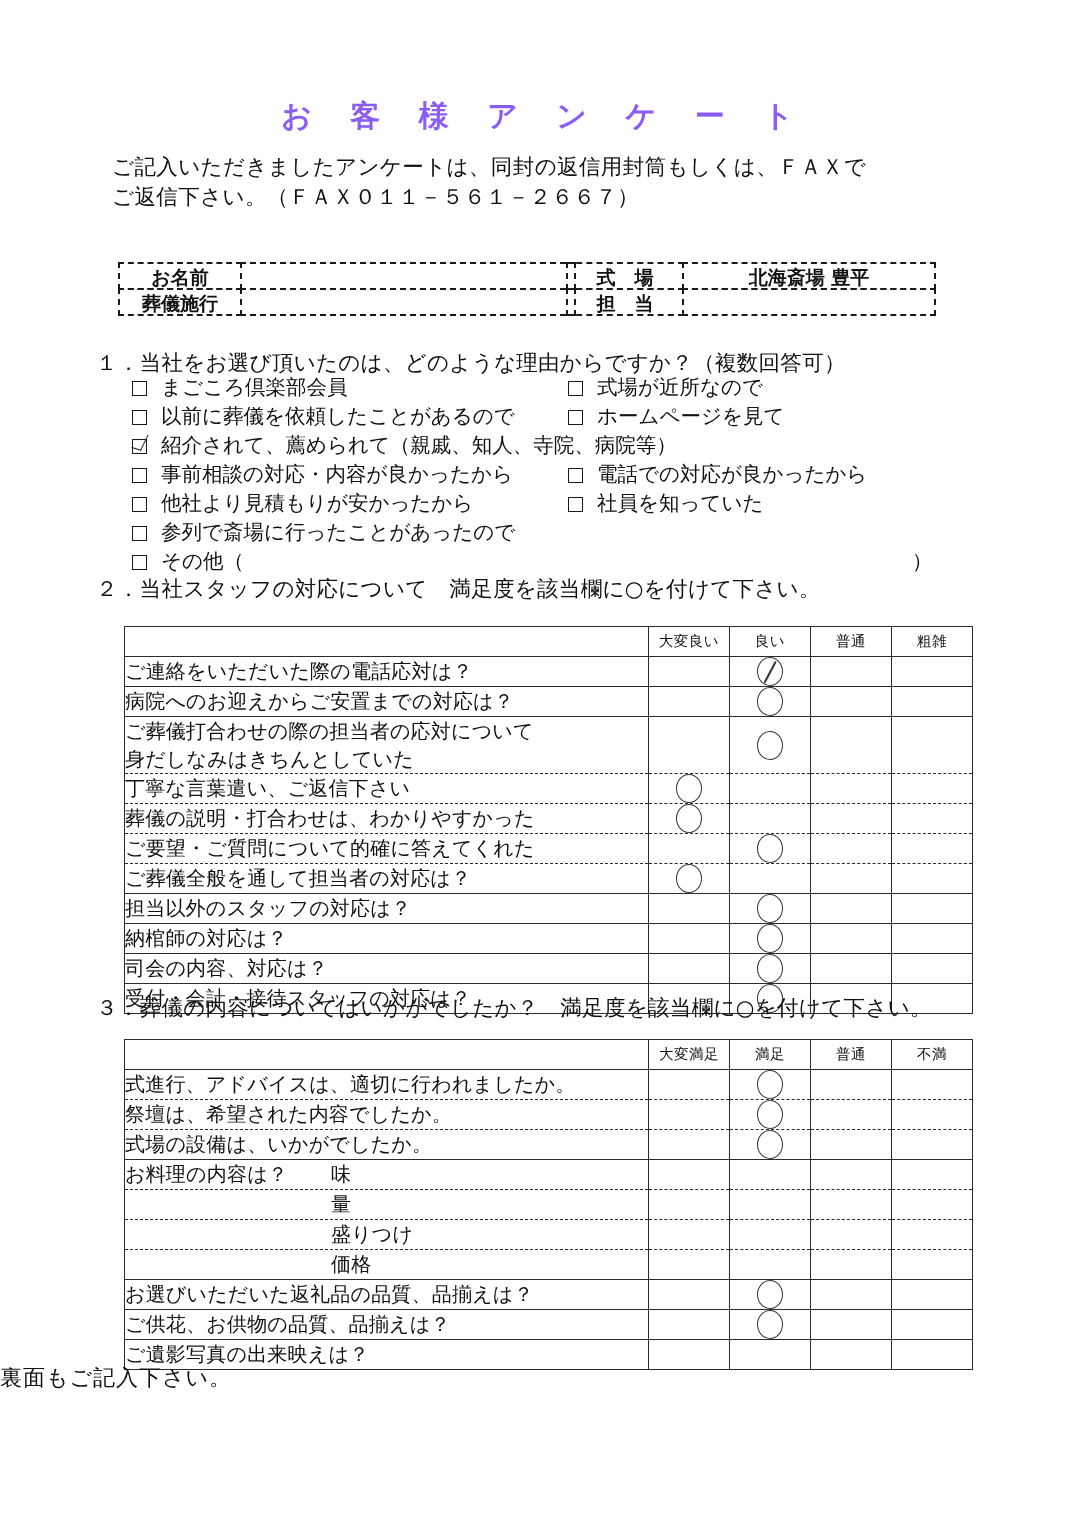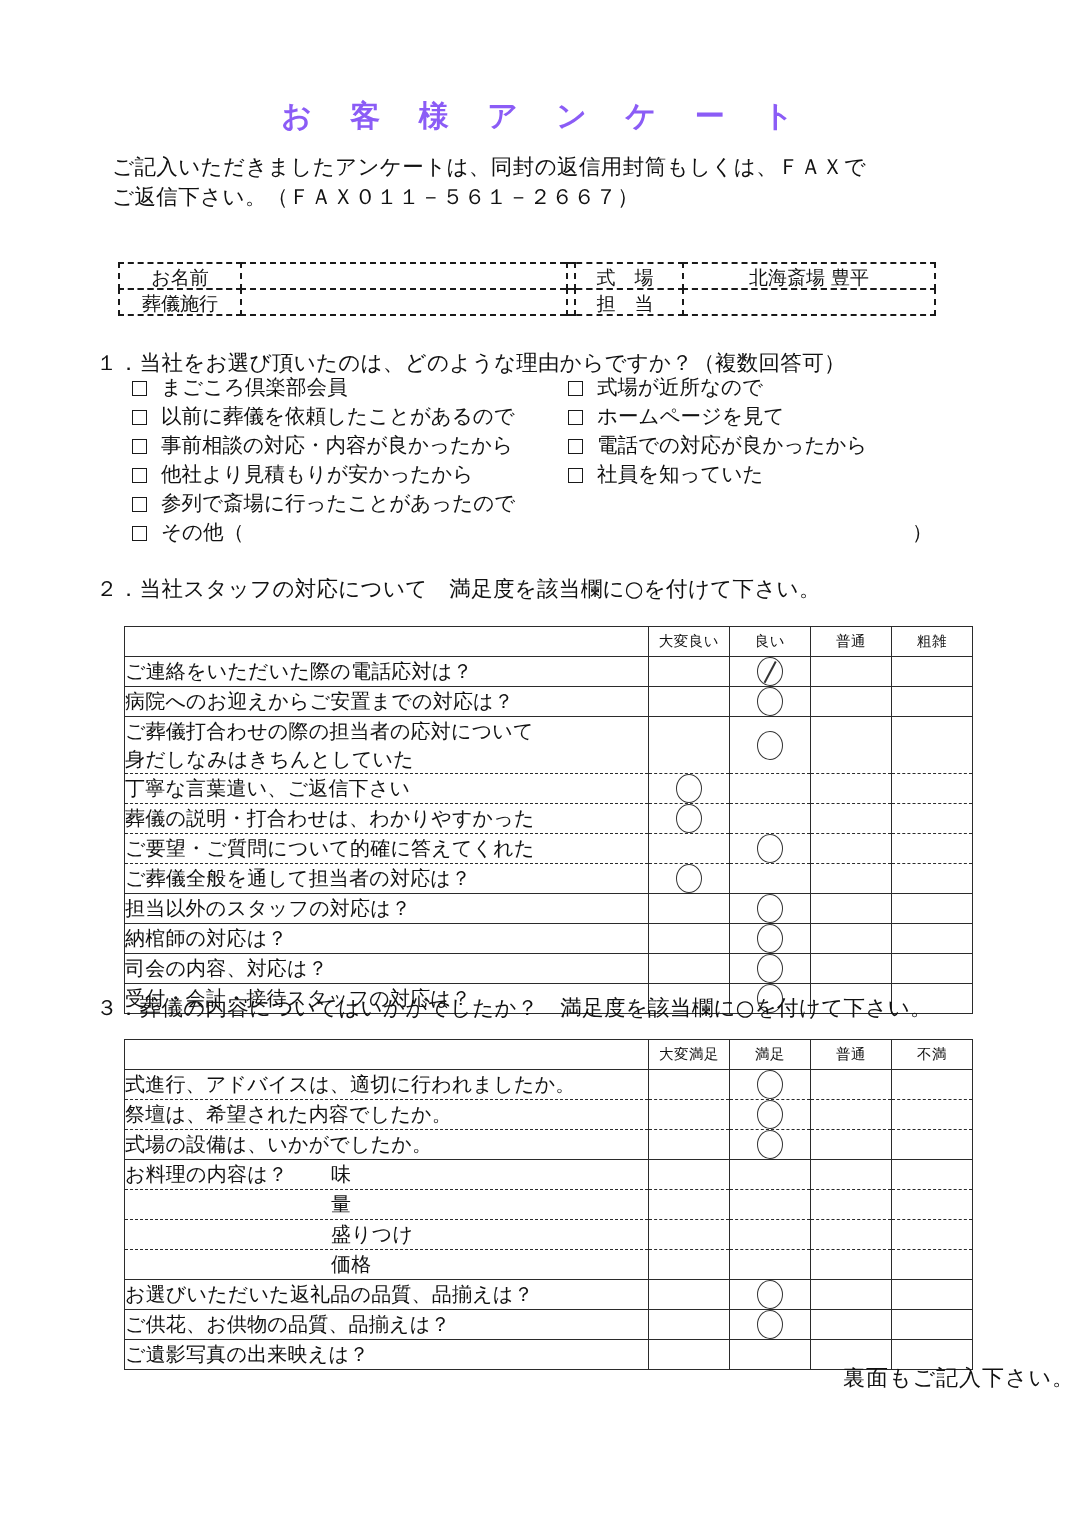--- a/index.html
+++ b/index.html
@@ -51,20 +51,21 @@
   }
   .idbox .cell {
     position: absolute;
     border: 2px dashed #1a1a1a;
     font-size: 19px;
     line-height: 26px;
     height: 28px;
     padding: 0 4px;
     white-space: nowrap;
     overflow: hidden;
+    font-weight: bold;
   }
   .lbl { text-align: center; font-weight: 500; }
   .val { font-weight: 500; }
 
   .idbox .c-name   { left: 0px;   top: 0px;  width: 124px; }
   .idbox .c-namev  { left: 122px; top: 0px;  width: 336px; }
   .idbox .c-fun    { left: 0px;   top: 26px; width: 124px; }
   .idbox .c-funv   { left: 122px; top: 26px; width: 336px; }
   .idbox .c-venue  { left: 448px; top: 0px;  width: 118px; }
   .idbox .c-venuev { left: 564px; top: 0px;  width: 254px; text-align:center; }
@@ -177,21 +178,21 @@
     width: 1.7px; height: 24px;
     background: #333;
     transform: translateX(-50%) rotate(28deg);
   }
 
   
   .footer {
     position: absolute;
     left: 0; right: 0;
     top: 1363px;
-    text-align: right;
+    text-align: left;
     font-size: 22px;
     letter-spacing: 1px;
   }
 </style>
 </head>
 <body>
 
 <div class="page">
 
   <div class="doc-title">お 客 様 ア ン ケ ー ト</div>
@@ -216,20 +217,23 @@
   <div class="q1-list" id="q1-list">
       <div class="q1-row">
         <span class="opt col-a"><span class="box"></span><span>まごころ倶楽部会員</span></span>
         <span class="opt col-b"><span class="box"></span><span>式場が近所なので</span></span>
       </div>
       <div class="q1-row">
         <span class="opt col-a"><span class="box"></span><span>以前に葬儀を依頼したことがあるので</span></span>
         <span class="opt col-b"><span class="box"></span><span>ホームページを見て</span></span>
       </div>
       <div class="q1-row">
+        <span class="opt col-a checked"><span class="box"></span><span>紹介されて、薦められて（親戚、知人、寺院、病院等）</span></span>
+      </div>
+      <div class="q1-row">
         <span class="opt col-a"><span class="box"></span><span>事前相談の対応・内容が良かったから</span></span>
         <span class="opt col-b"><span class="box"></span><span>電話での対応が良かったから</span></span>
       </div>
       <div class="q1-row">
         <span class="opt col-a"><span class="box"></span><span>他社より見積もりが安かったから</span></span>
         <span class="opt col-b"><span class="box"></span><span>社員を知っていた</span></span>
       </div>
       <div class="q1-row">
         <span class="opt col-a"><span class="box"></span><span>参列で斎場に行ったことがあったので</span></span>
       </div>

